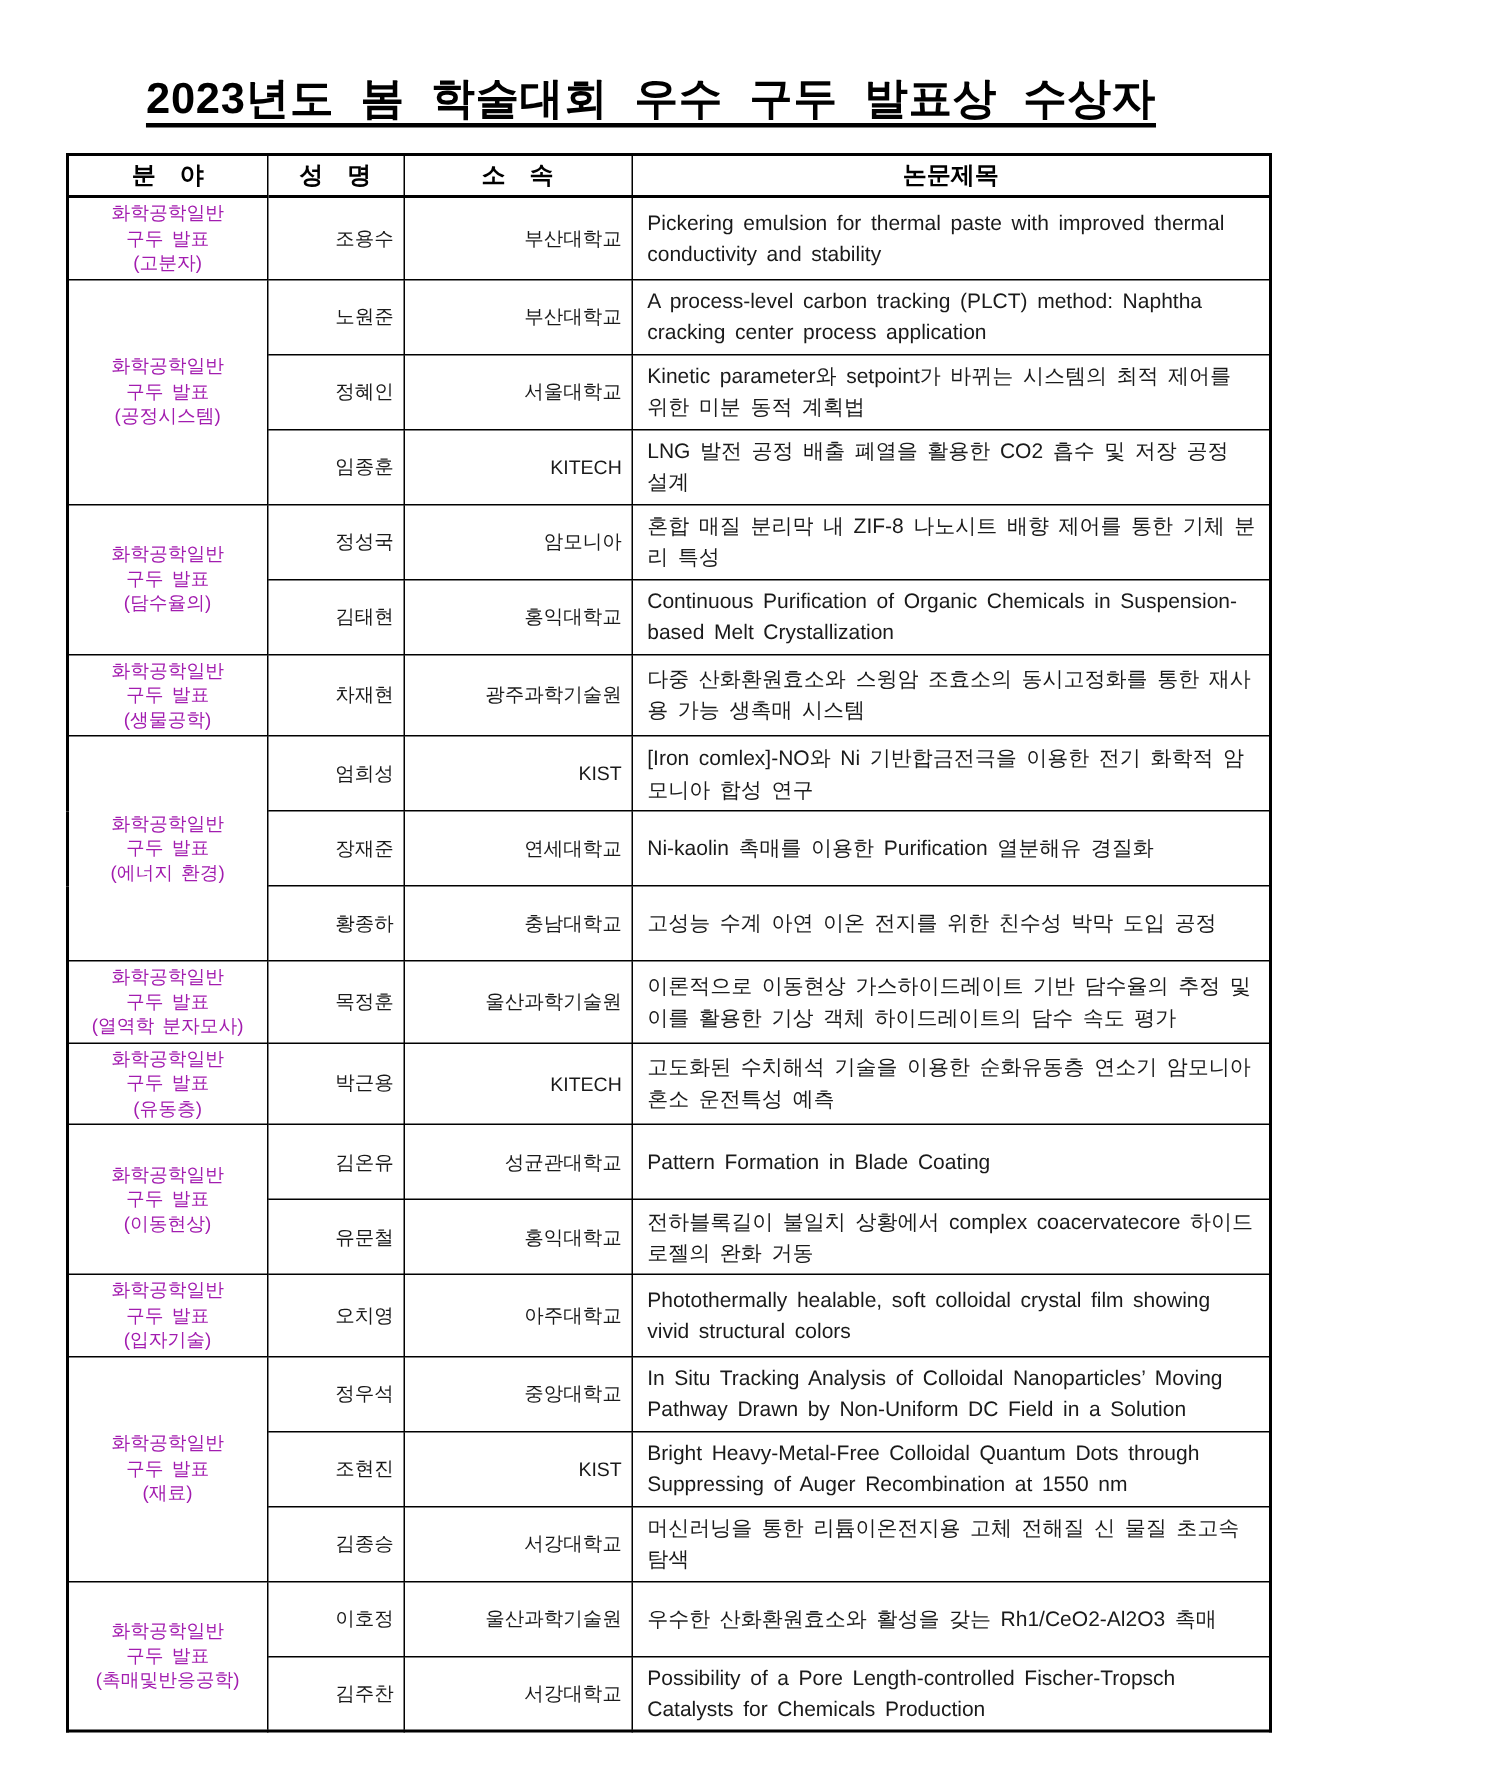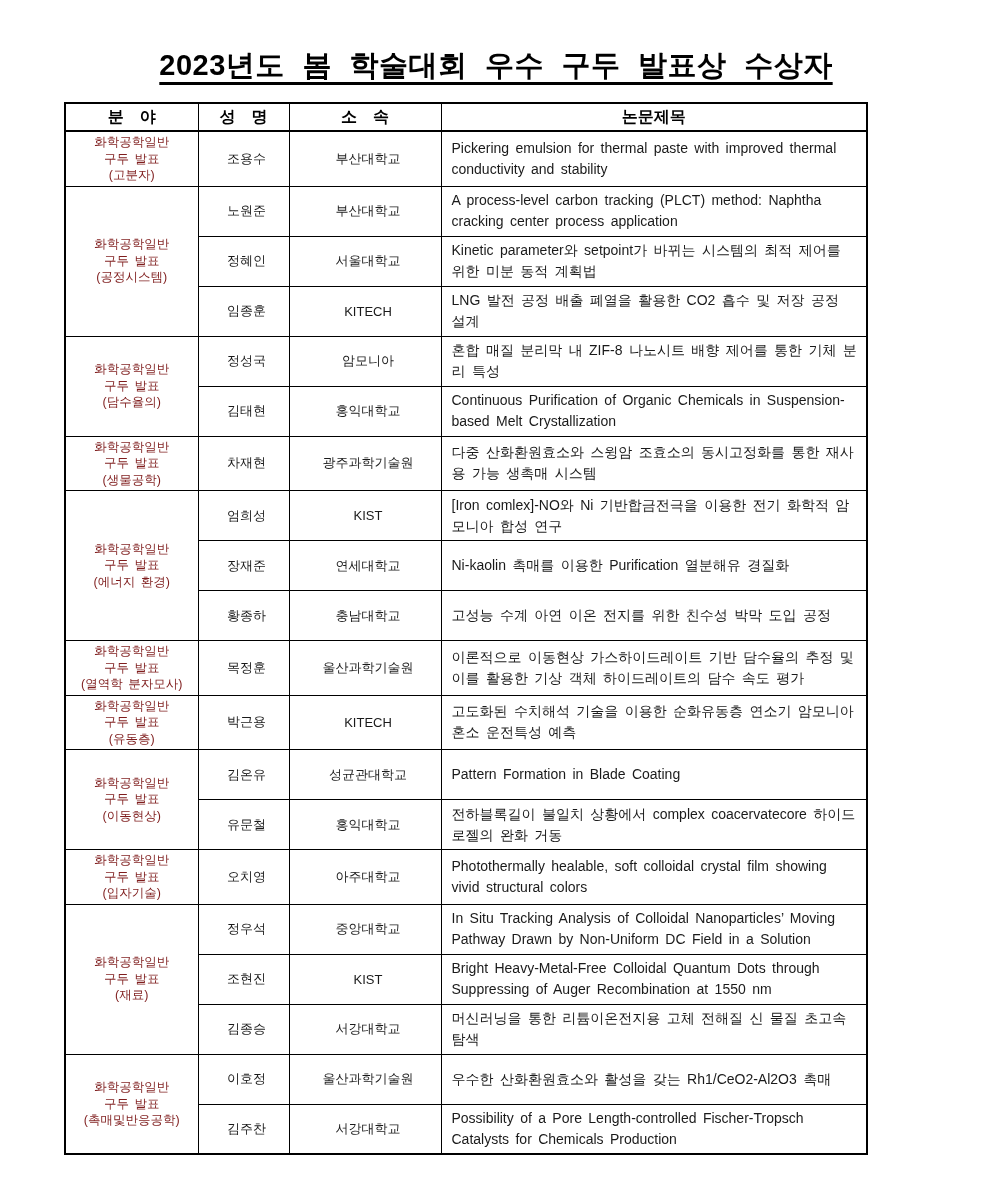--- a/index.html
+++ b/index.html
@@ -3,37 +3,37 @@
 <meta charset="utf-8">
 <style>
   * { box-sizing: border-box; }
   html, body { margin: 0; padding: 0; }
   body {
     width: 992px; height: 1177px;
     background: #ffffff;
     color: #1a1a1a;
     font-family: "Liberation Sans", sans-serif;
   }
-  .page { width: 992px; height: 1177px; overflow: hidden; }
+  .page { width: 868px; height: 1177px; overflow: hidden; }
   .doc-title {
     margin: 46px 0 16px 0;
     text-align: center;
     font-size: 29px;
     font-weight: bold;
     color: #000;
     letter-spacing: 0.5px;
     word-spacing: 9px;
     text-decoration: underline;
     text-decoration-thickness: 2.5px;
     text-underline-offset: 7px;
   }
   table.awards {
     border-collapse: collapse;
     table-layout: fixed;
-    margin-left: 64px;
+    margin-left: 44px;
     width: 802px;
     border: 2px solid #000;
   }
   col.c-field { width: 133px; }
   col.c-name  { width: 91px; }
   col.c-affil { width: 152px; }
   col.c-title { width: 426px; }
   th {
     border: 1px solid #000;
     border-bottom: 2px solid #000;
@@ -48,27 +48,27 @@
   td {
     border: 1px solid #000;
     vertical-align: middle;
     padding: 2px 6px;
   }
   tr.data-row { height: 50px; }
   td.field-cell {
     text-align: center;
     font-size: 12.5px;
     line-height: 16.5px;
-    color: #7f1d1d;
+    color: #a21caf;
     padding: 2px 2px;
     word-spacing: 2px;
   }
   td.name-cell, td.affil-cell {
     font-size: 13px;
-    text-align: center;
+    text-align: right;
     padding-left: 12px;
     color: #1a1a1a;
   }
   td.title-cell {
     font-size: 14px;
     line-height: 21px;
     text-align: left;
     padding: 3px 8px 3px 10px;
     color: #1a1a1a;
     word-spacing: 2.5px;

